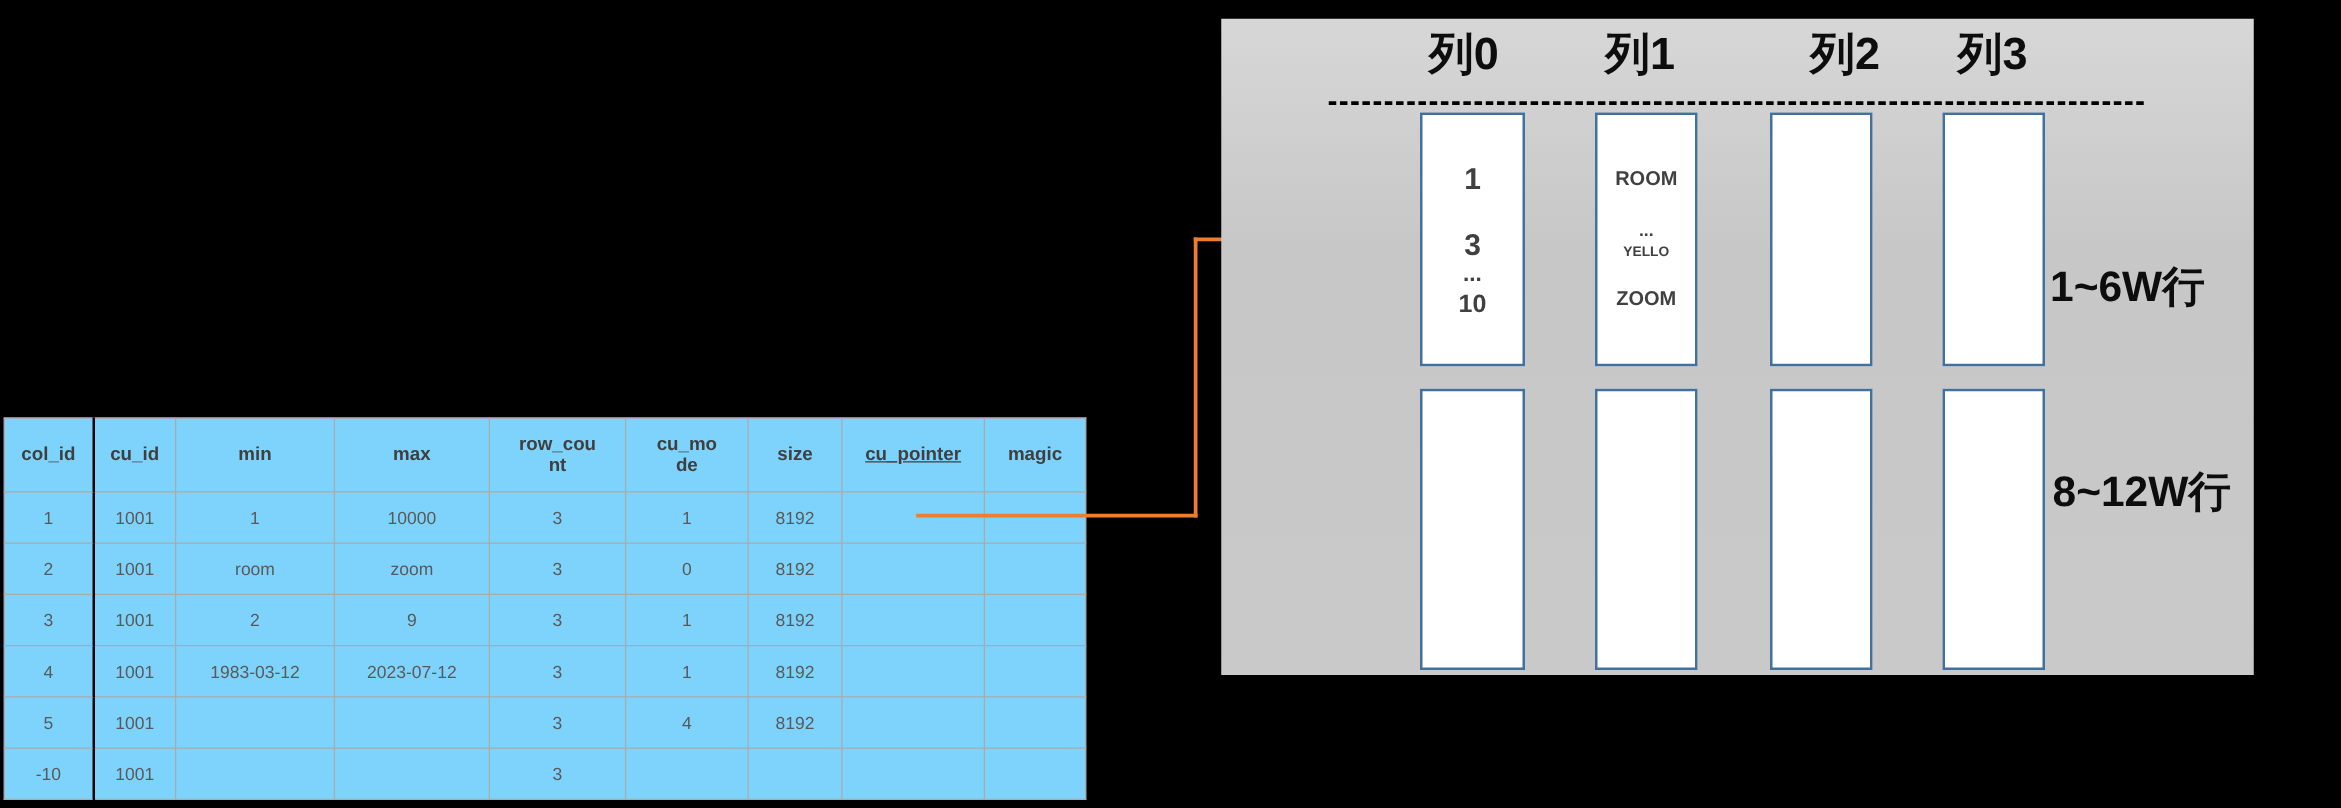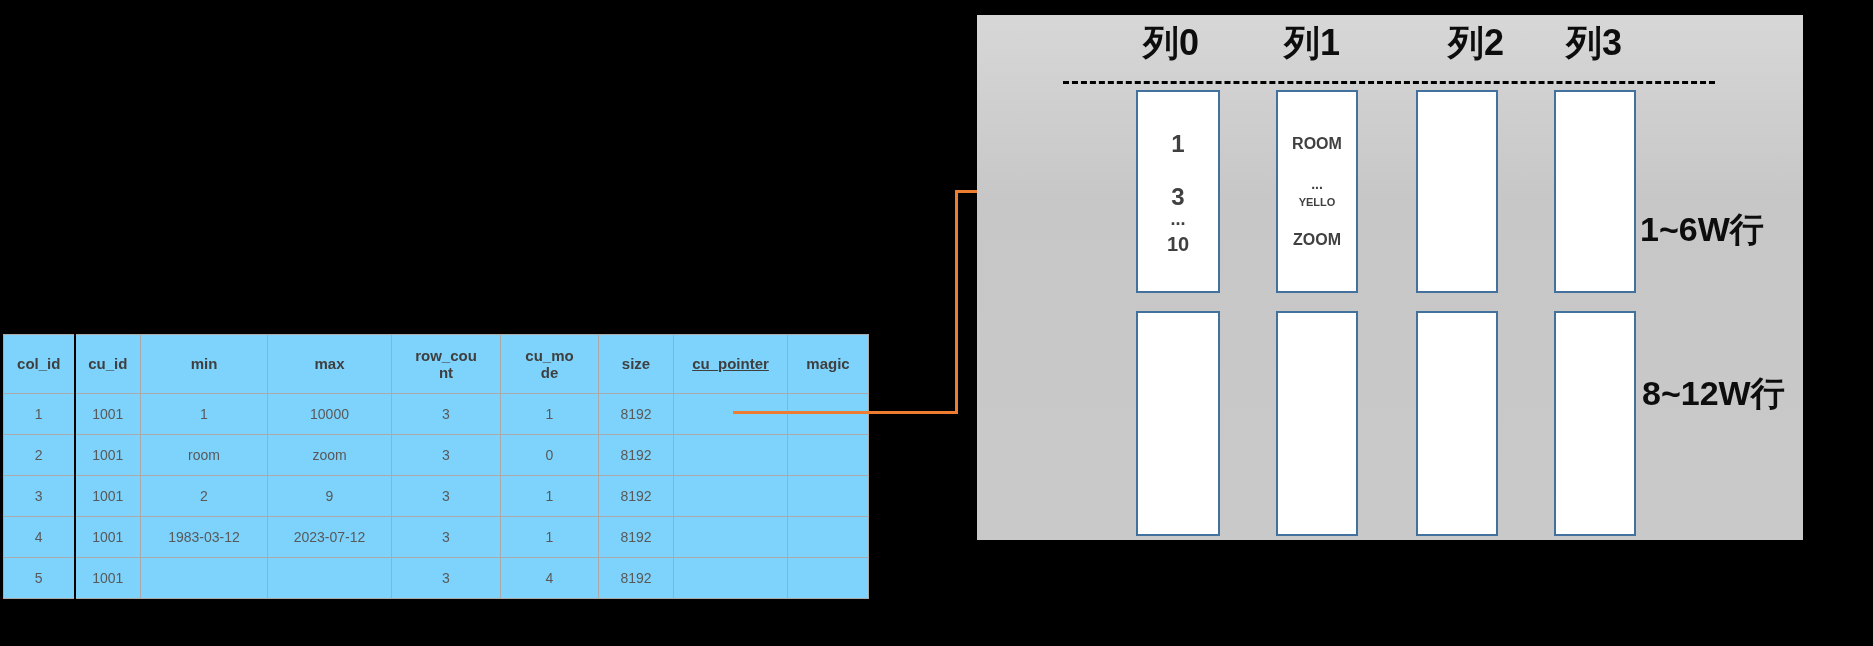--- a/index.html
+++ b/index.html
@@ -161,20 +161,31 @@
         <td></td>
       </tr>
       <tr>
         <td>5</td>
         <td>1001</td>
         <td></td>
         <td></td>
         <td>3</td>
         <td>4</td>
         <td>8192</td>
+        <td></td>
+        <td></td>
+      </tr>
+      <tr>
+        <td>-10</td>
+        <td>1001</td>
+        <td></td>
+        <td></td>
+        <td>3</td>
+        <td></td>
+        <td></td>
         <td></td>
         <td></td>
       </tr>
     </tbody>
 </table>
 
 <div class="arrow-seg" style="left:733px;top:411px;width:225px;height:3px;"></div>
 <div class="arrow-seg" style="left:955px;top:190px;width:3px;height:224px;"></div>
 <div class="arrow-seg" style="left:955px;top:190px;width:210px;height:3px;"></div>
 <div class="arrow-head" style="left:1163px;top:182px;"></div>

